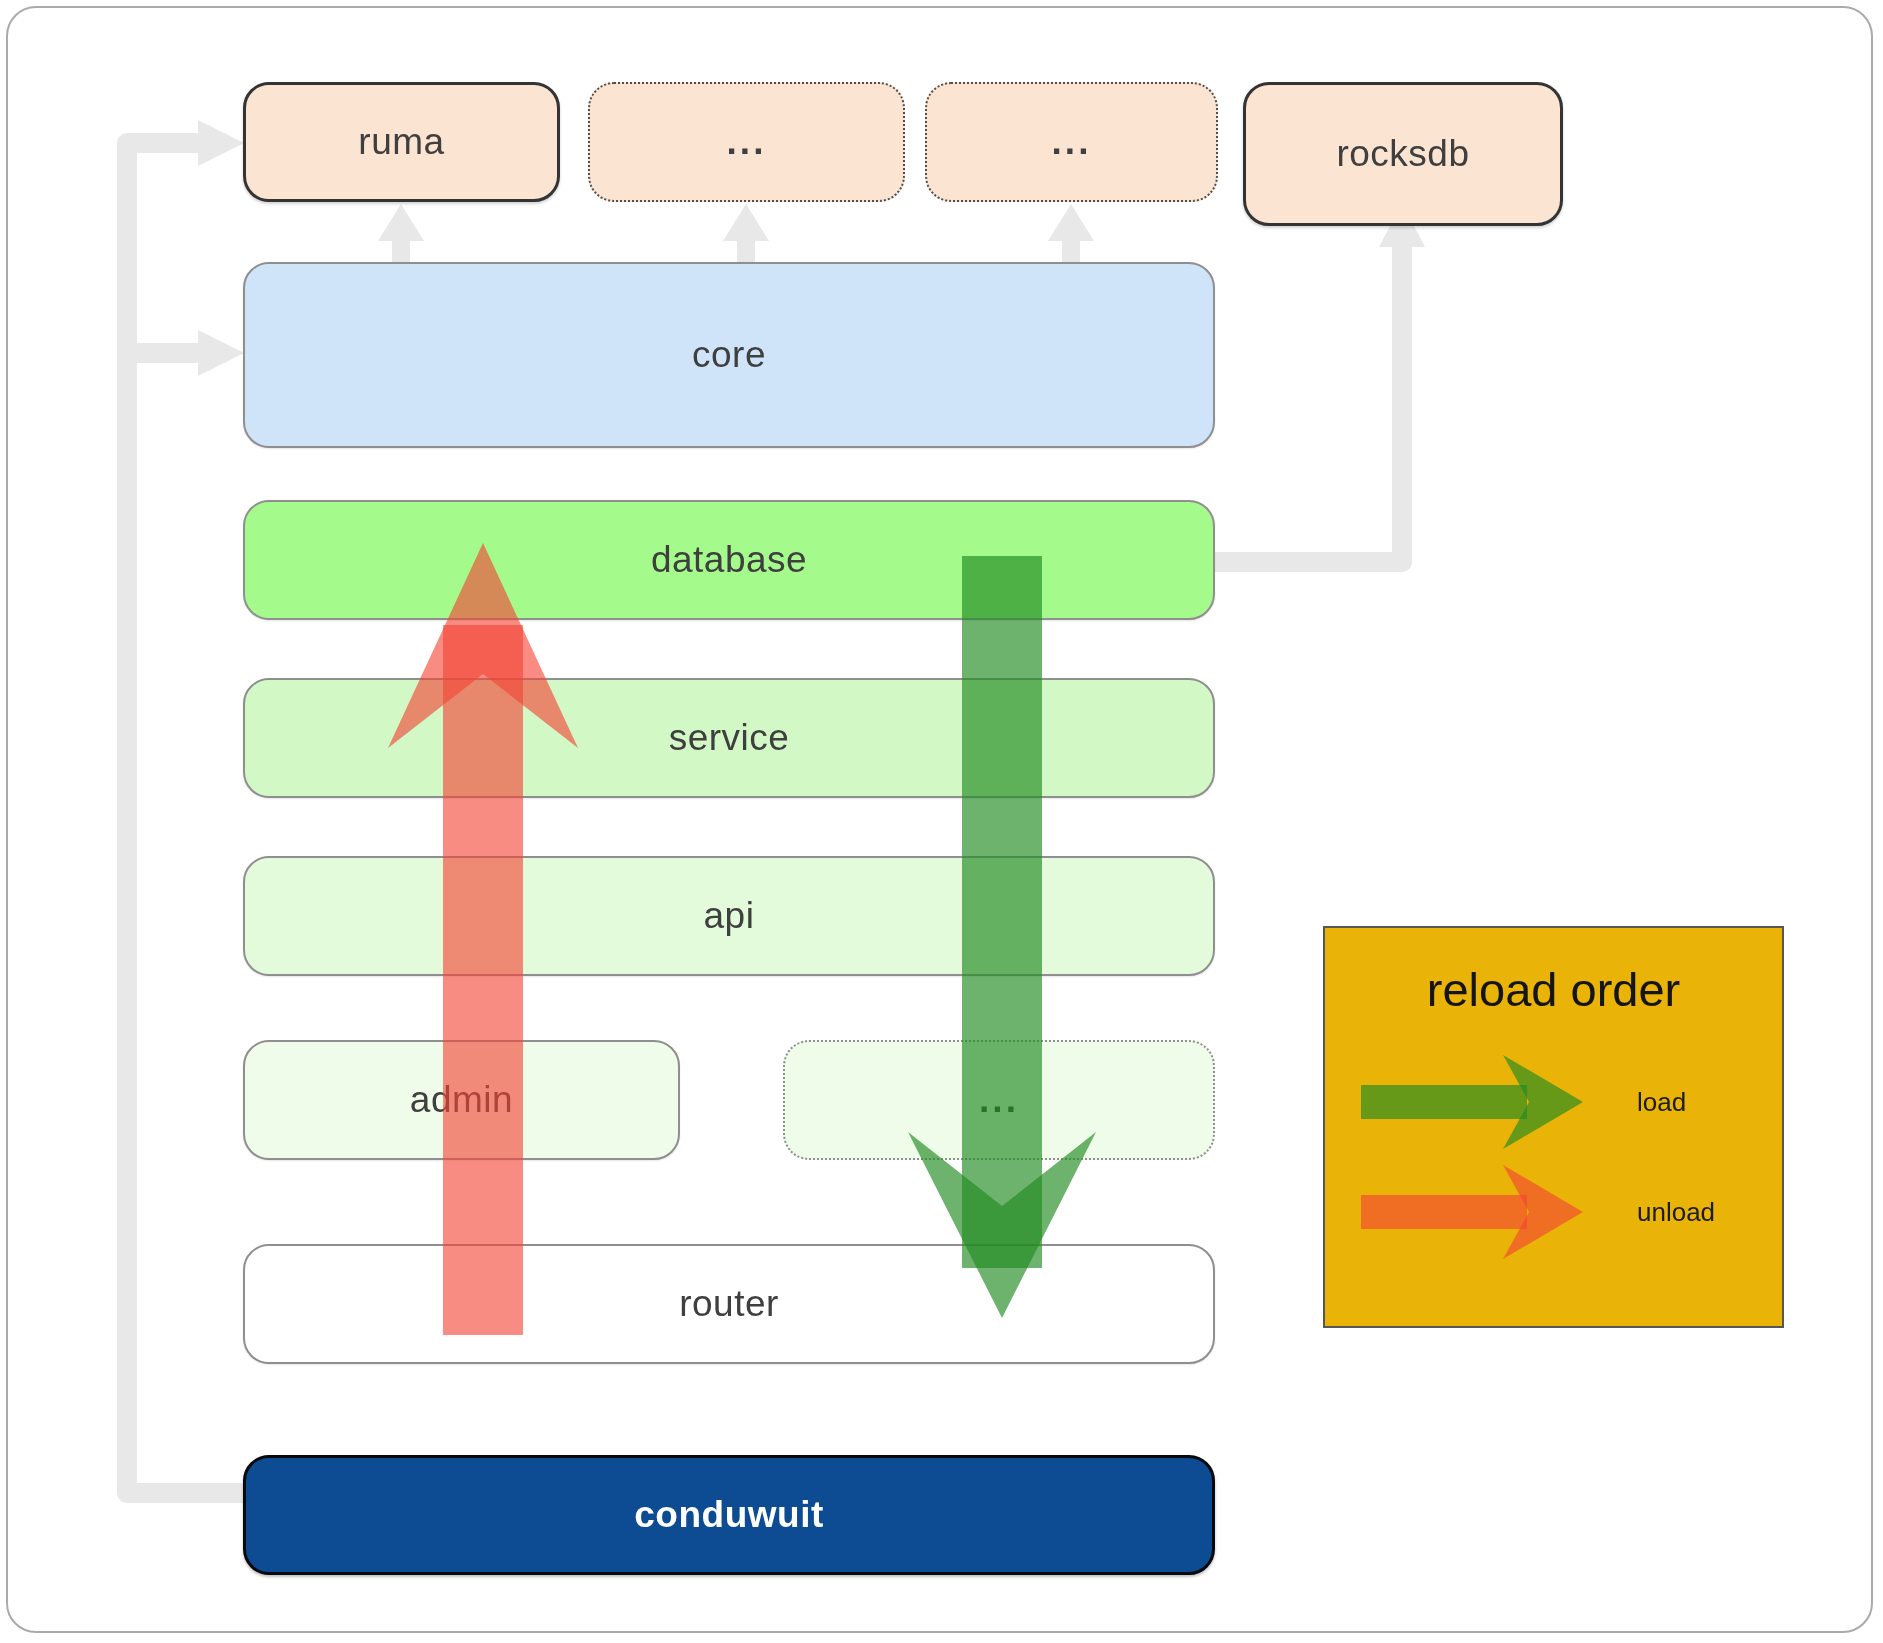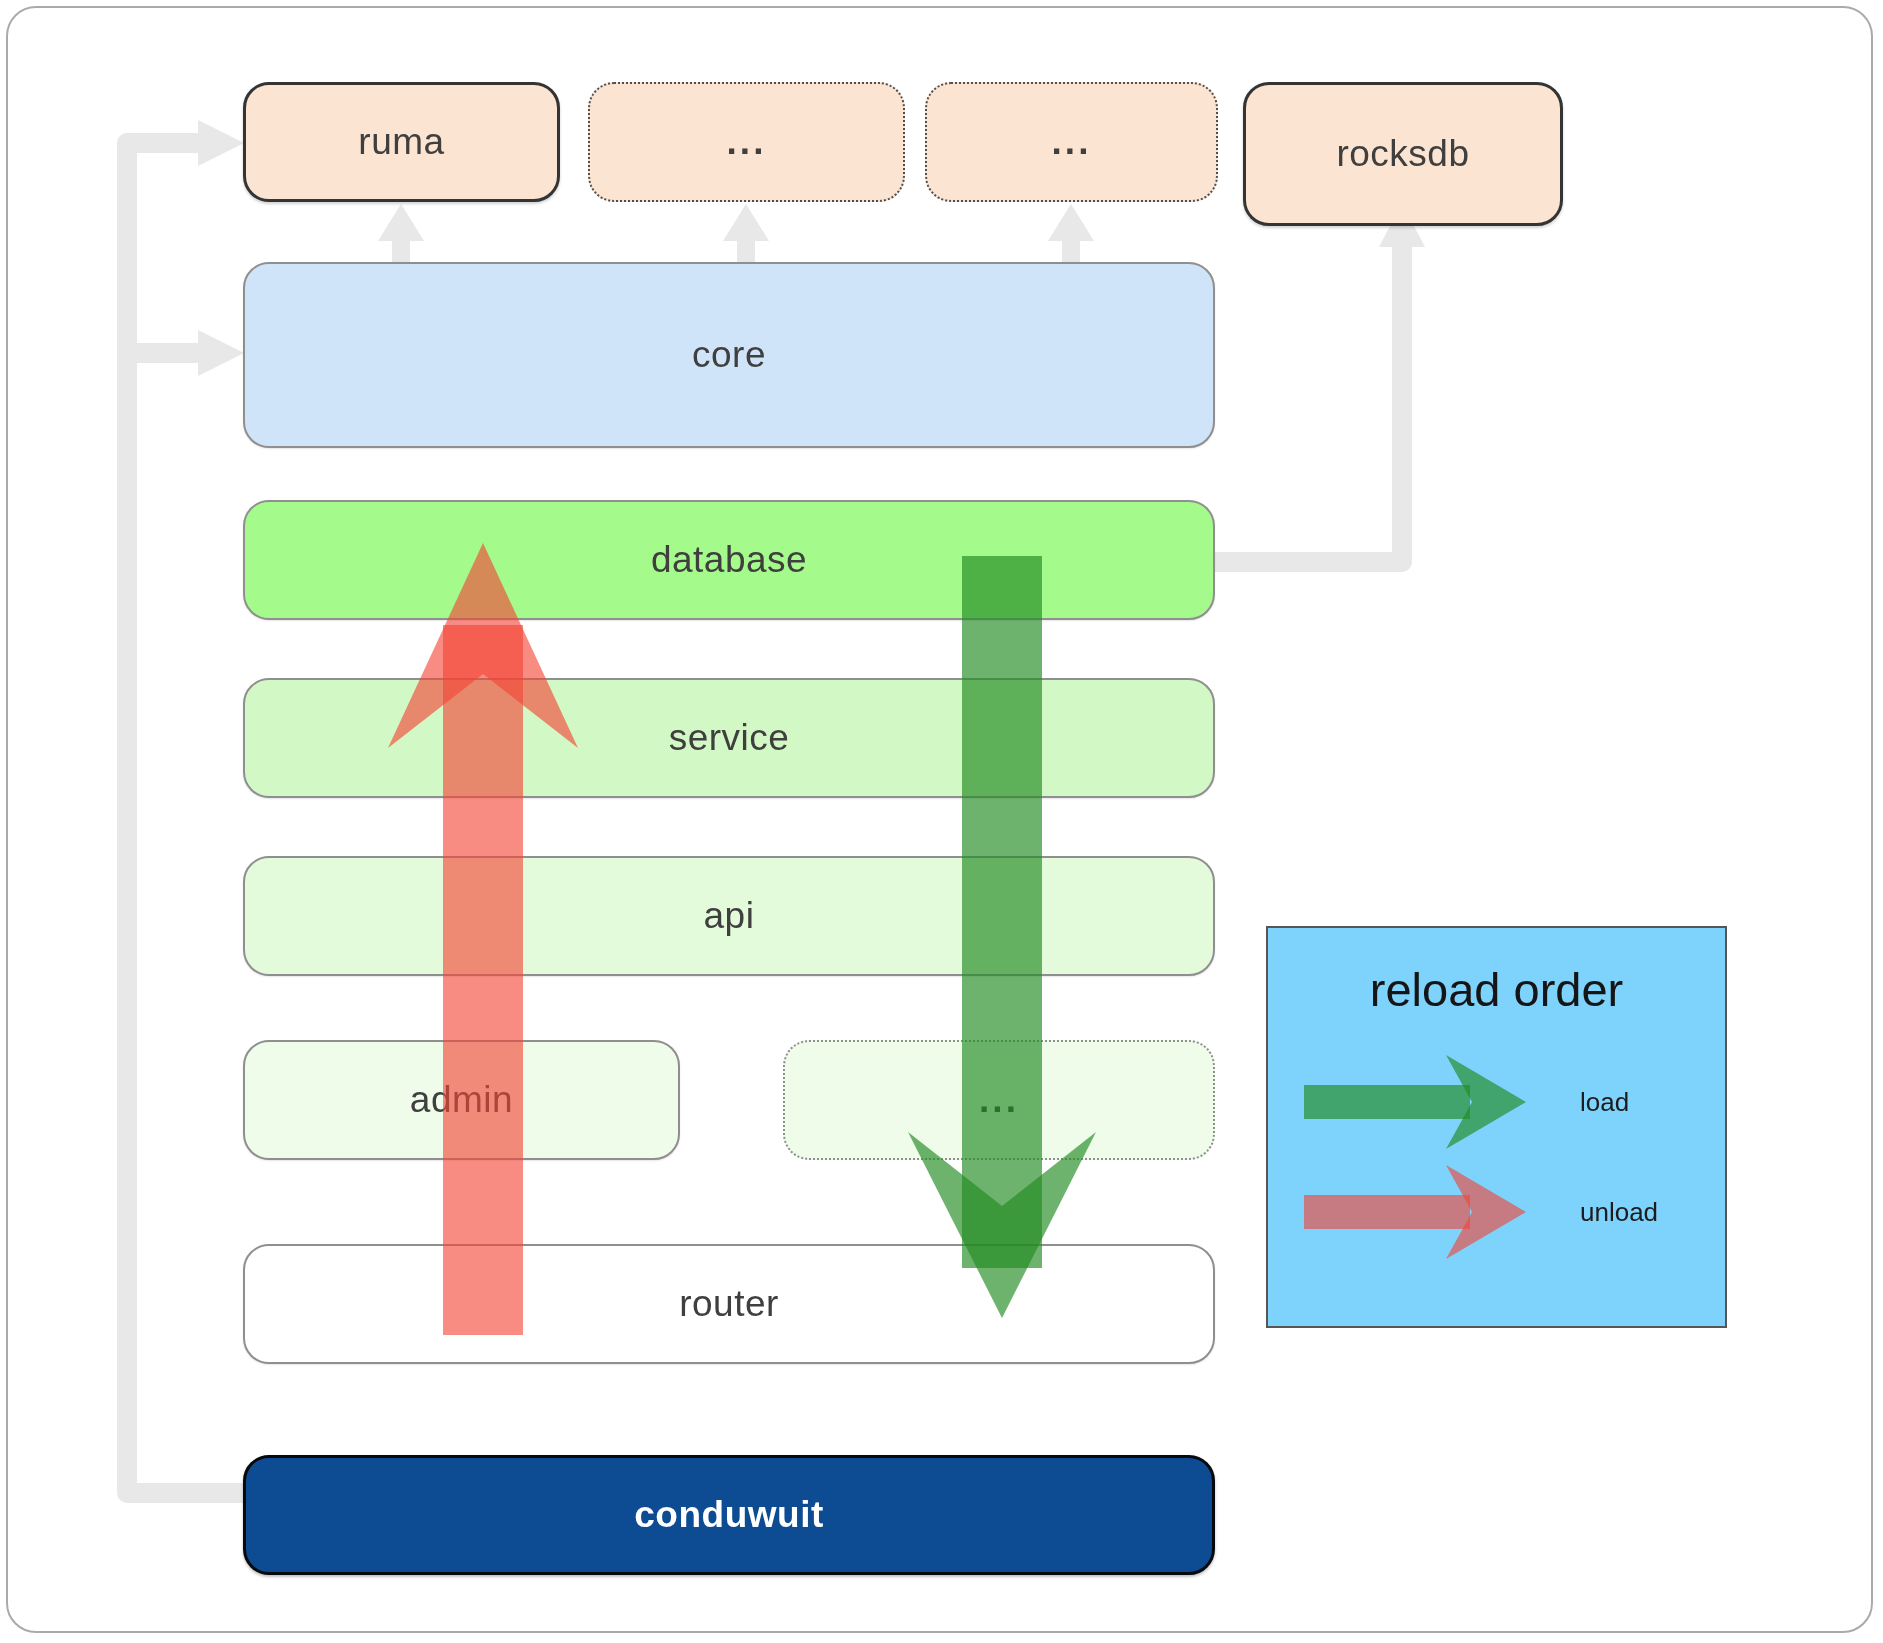--- a/index.html
+++ b/index.html
@@ -17,22 +17,22 @@
   .peach{background:#fbe4d1;}
   .blue{background:#cfe4f9;}
   .green-1{background:#a4fa8b;}
   .green-2{background:#d2f8c5;}
   .green-3{background:#e4fbdb;}
   .green-4{background:#eefce9;}
   .white{background:#ffffff;}
   .navy{background:#0d4c92;border:3px solid #06090d;color:#ffffff;font-weight:bold;
         box-shadow:0 2px 3px rgba(0,0,0,.25);}
   .dots{font-weight:bold;letter-spacing:3px;}
-  .legend{position:absolute;left:1266px;top:926px;width:461px;height:402px;box-sizing:border-box;
-          background:#7dd3fc;border:2px solid #565656;}
+  .legend{position:absolute;left:1323px;top:926px;width:461px;height:402px;box-sizing:border-box;
+          background:#eab308;border:2px solid #565656;}
   .legend-title{margin-top:34px;text-align:center;font-size:47px;color:#151515;}
   .legend-row{display:flex;align-items:center;height:110px;padding-left:34px;}
   .legend-row.first{margin-top:30px;}
   .legend-arrow{width:240px;height:110px;flex:0 0 auto;}
   .legend-label{margin-left:38px;font-size:26px;color:#1c1c1c;}
 </style>
 </head>
 <body>
 
 <div class="canvas">

